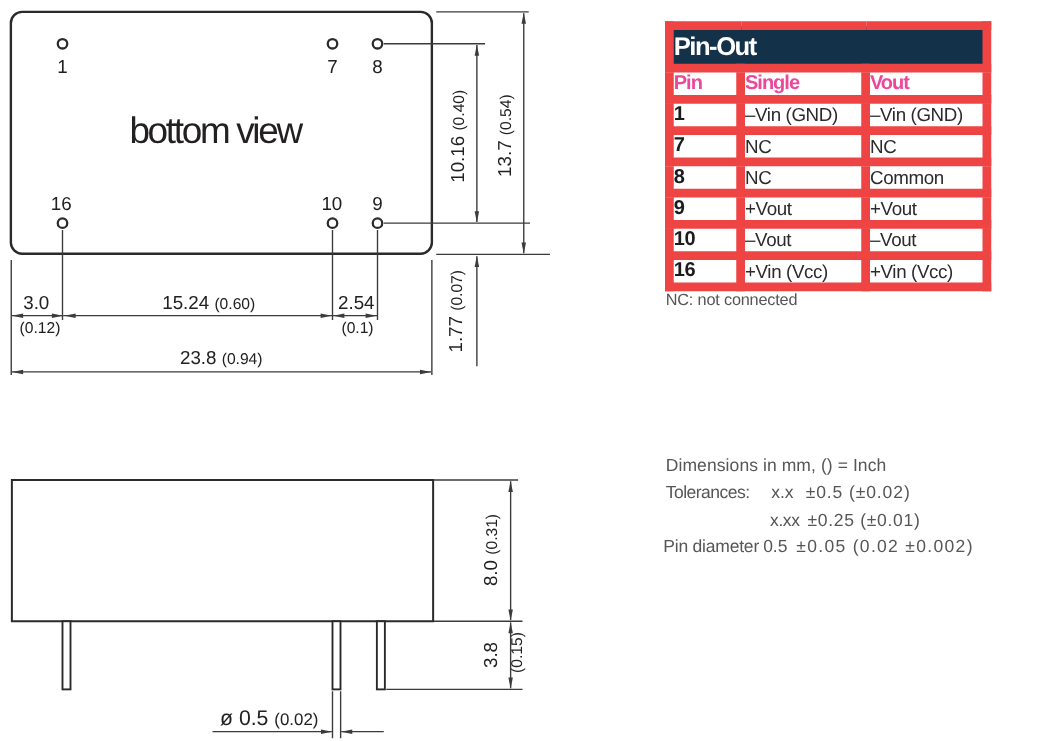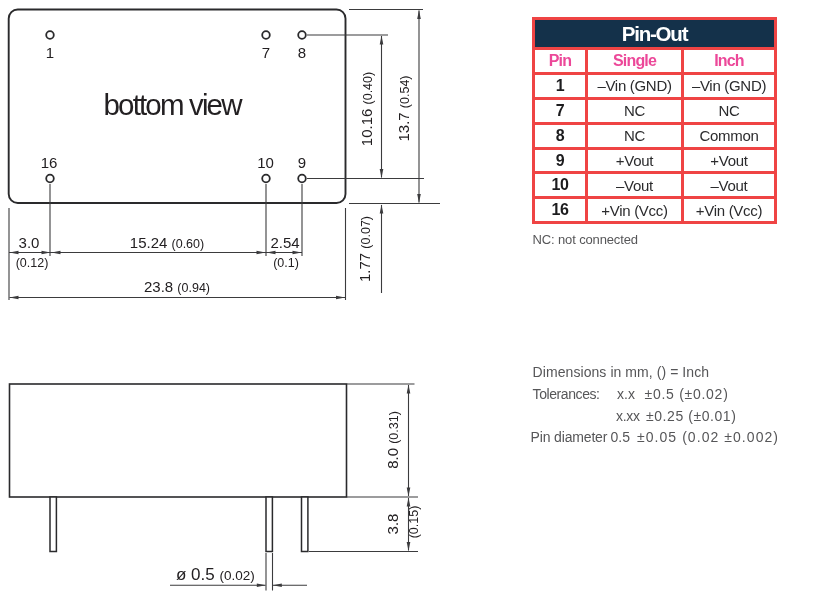--- a/index.html
+++ b/index.html
@@ -1,20 +1,20 @@
 <!DOCTYPE html>
 <html><head>
 <meta charset="utf-8">
 <style>
   html,body{margin:0;padding:0;background:#ffffff;}
   #page{position:relative;width:833px;height:593px;background:#ffffff;overflow:hidden;
         font-family:"Liberation Sans",sans-serif;}
   .abs{position:absolute;}
   #pinout{border-collapse:collapse;position:absolute;left:532px;top:17px;}
-  #pinout td{border:3px solid #ef4444;text-align:center;vertical-align:middle;padding:0;
+  #pinout td{border:7px solid #ef4444;text-align:left;vertical-align:middle;padding:0;
              color:#2b2b2d;font-size:15px;letter-spacing:-0.3px;}
   #pinout .hdr{background:#14314a;color:#ffffff;font-weight:bold;font-size:20.5px;letter-spacing:-1.2px;height:27px;}
   #pinout .ch{font-weight:bold;color:#ec4899;font-size:16px;letter-spacing:-0.8px;}
   #pinout .pn{font-weight:bold;color:#1c1c1e;font-size:16px;}
 </style>
 </head>
 <body>
 <div id="page">
 
 <svg class="abs" style="left:0;top:0" width="833" height="593" viewBox="0 0 833 593">
@@ -209,21 +209,21 @@
 </svg>
 
 <table id="pinout" cellspacing="0">
   <tbody>
         <tr>
           <td class="hdr" colspan="3">Pin-Out</td>
         </tr>
   <tr style="height:24.9px">
     <td class="ch" style="width:50px">Pin</td>
     <td class="ch" style="width:93px">Single</td>
-    <td class="ch" style="width:90px">Inch</td>
+    <td class="ch" style="width:90px">Vout</td>
   </tr>
   <tr style="height:24.9px">
           <td class="pn">1</td>
           <td>–Vin (GND)</td>
           <td>–Vin (GND)</td>
         </tr>
   <tr style="height:24.9px">
           <td class="pn">7</td>
           <td>NC</td>
           <td>NC</td>

